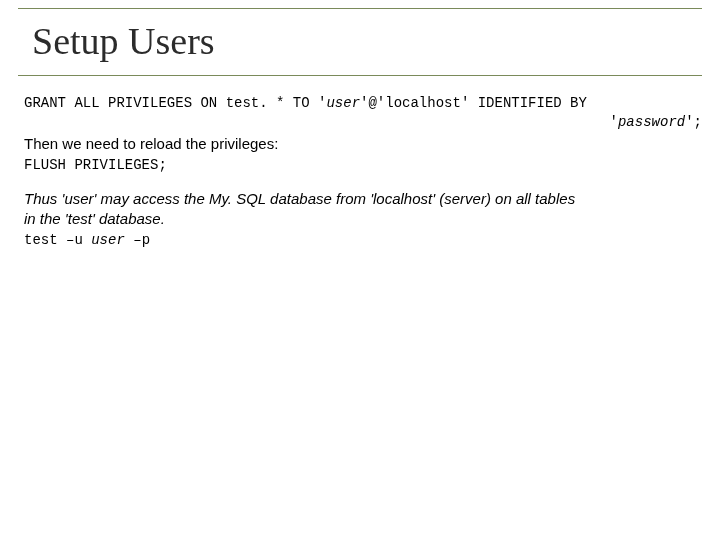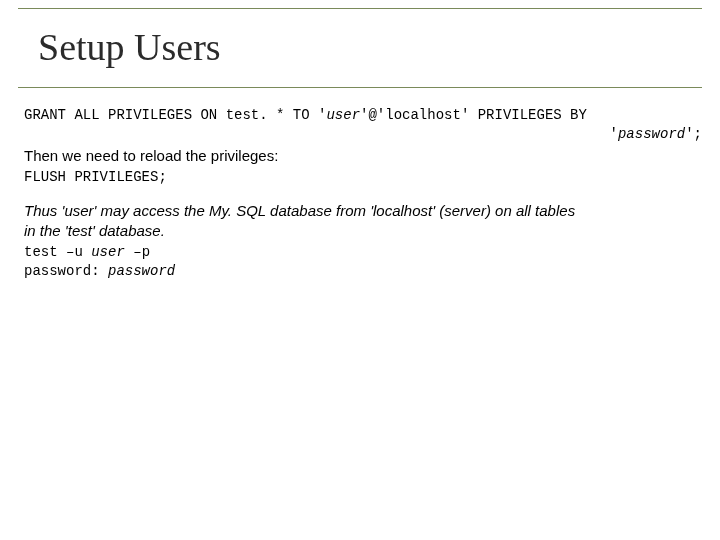--- a/index.html
+++ b/index.html
@@ -23,21 +23,21 @@
     border-top: 1px solid #7a8a5a;
     border-bottom: 1px solid #7a8a5a;
     padding: 2px 0 6px 6px;
     margin-bottom: 18px;
   }
   .title {
     font-family: "Times New Roman", Times, serif;
     font-size: 38px;
     font-weight: 400;
     color: #2b2b2b;
-    margin: 10px;
+    margin: 4px;
     padding: 4px 0 2px 4px;
   }
   .body {
     font-size: 15px;
     line-height: 1.35;
     padding-left: 6px;
   }
   .para {
     margin: 0 0 2px 0;
   }
@@ -67,30 +67,29 @@
 
 <div class="slide">
 
   <div class="title-wrap">
     <h1 class="title">Setup Users</h1>
   </div>
 
   <div class="body">
 
 
-    <div class="mono"><span>GRANT ALL PRIVILEGES ON test. * TO '</span><span class="ital">user</span><span>'@'localhost' PRIVILEGES BY</span></div>
+    <div class="mono"><span>GRANT ALL PRIVILEGES ON test. * TO '</span><span class="ital">user</span><span>'@'localhost' IDENTIFIED BY</span></div>
     <div class="mono indent"><span>'</span><span class="ital">password</span><span>';</span></div>
 
     <div class="gap-sm"></div>
 
     <p class="para">Then we need to reload the privileges:</p>
     <div class="mono">FLUSH PRIVILEGES;</div>
 
     <div class="gap"></div>
 
     <p class="para" style="max-width:560px;font-style:italic;">Thus 'user' may access the My. SQL database from 'localhost' (server) on all tables in the 'test' database.</p>
 
     <div class="mono"><span>test –u </span><span class="ital">user</span><span> –p</span></div>
 
-    <div class="mono"><span>password: </span><span class="ital">password</span></div>
 
   </div>
 </div>
 
 </body></html>

